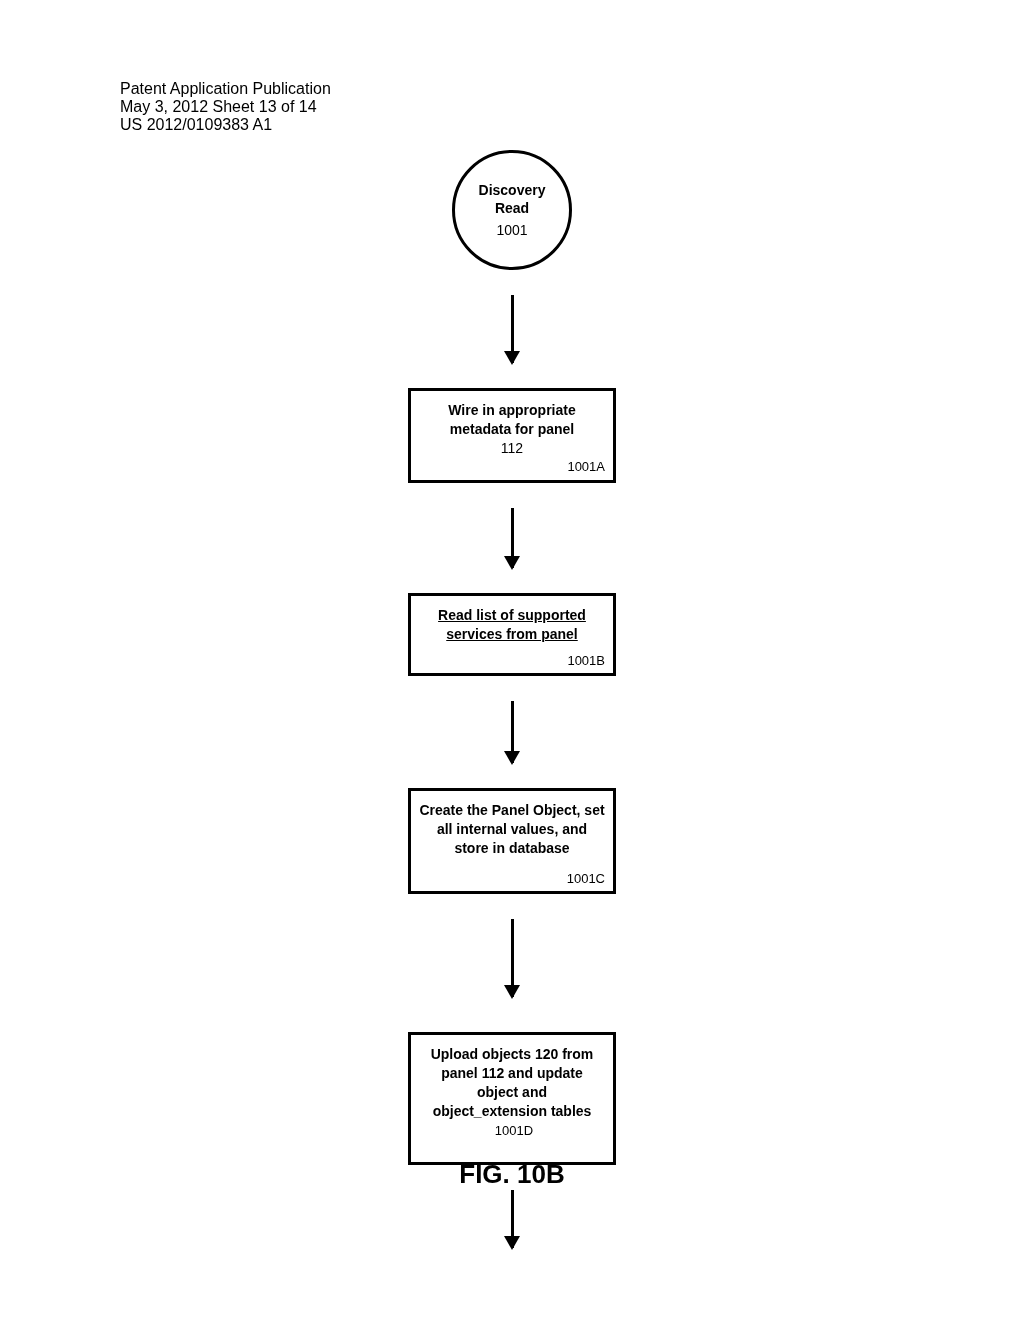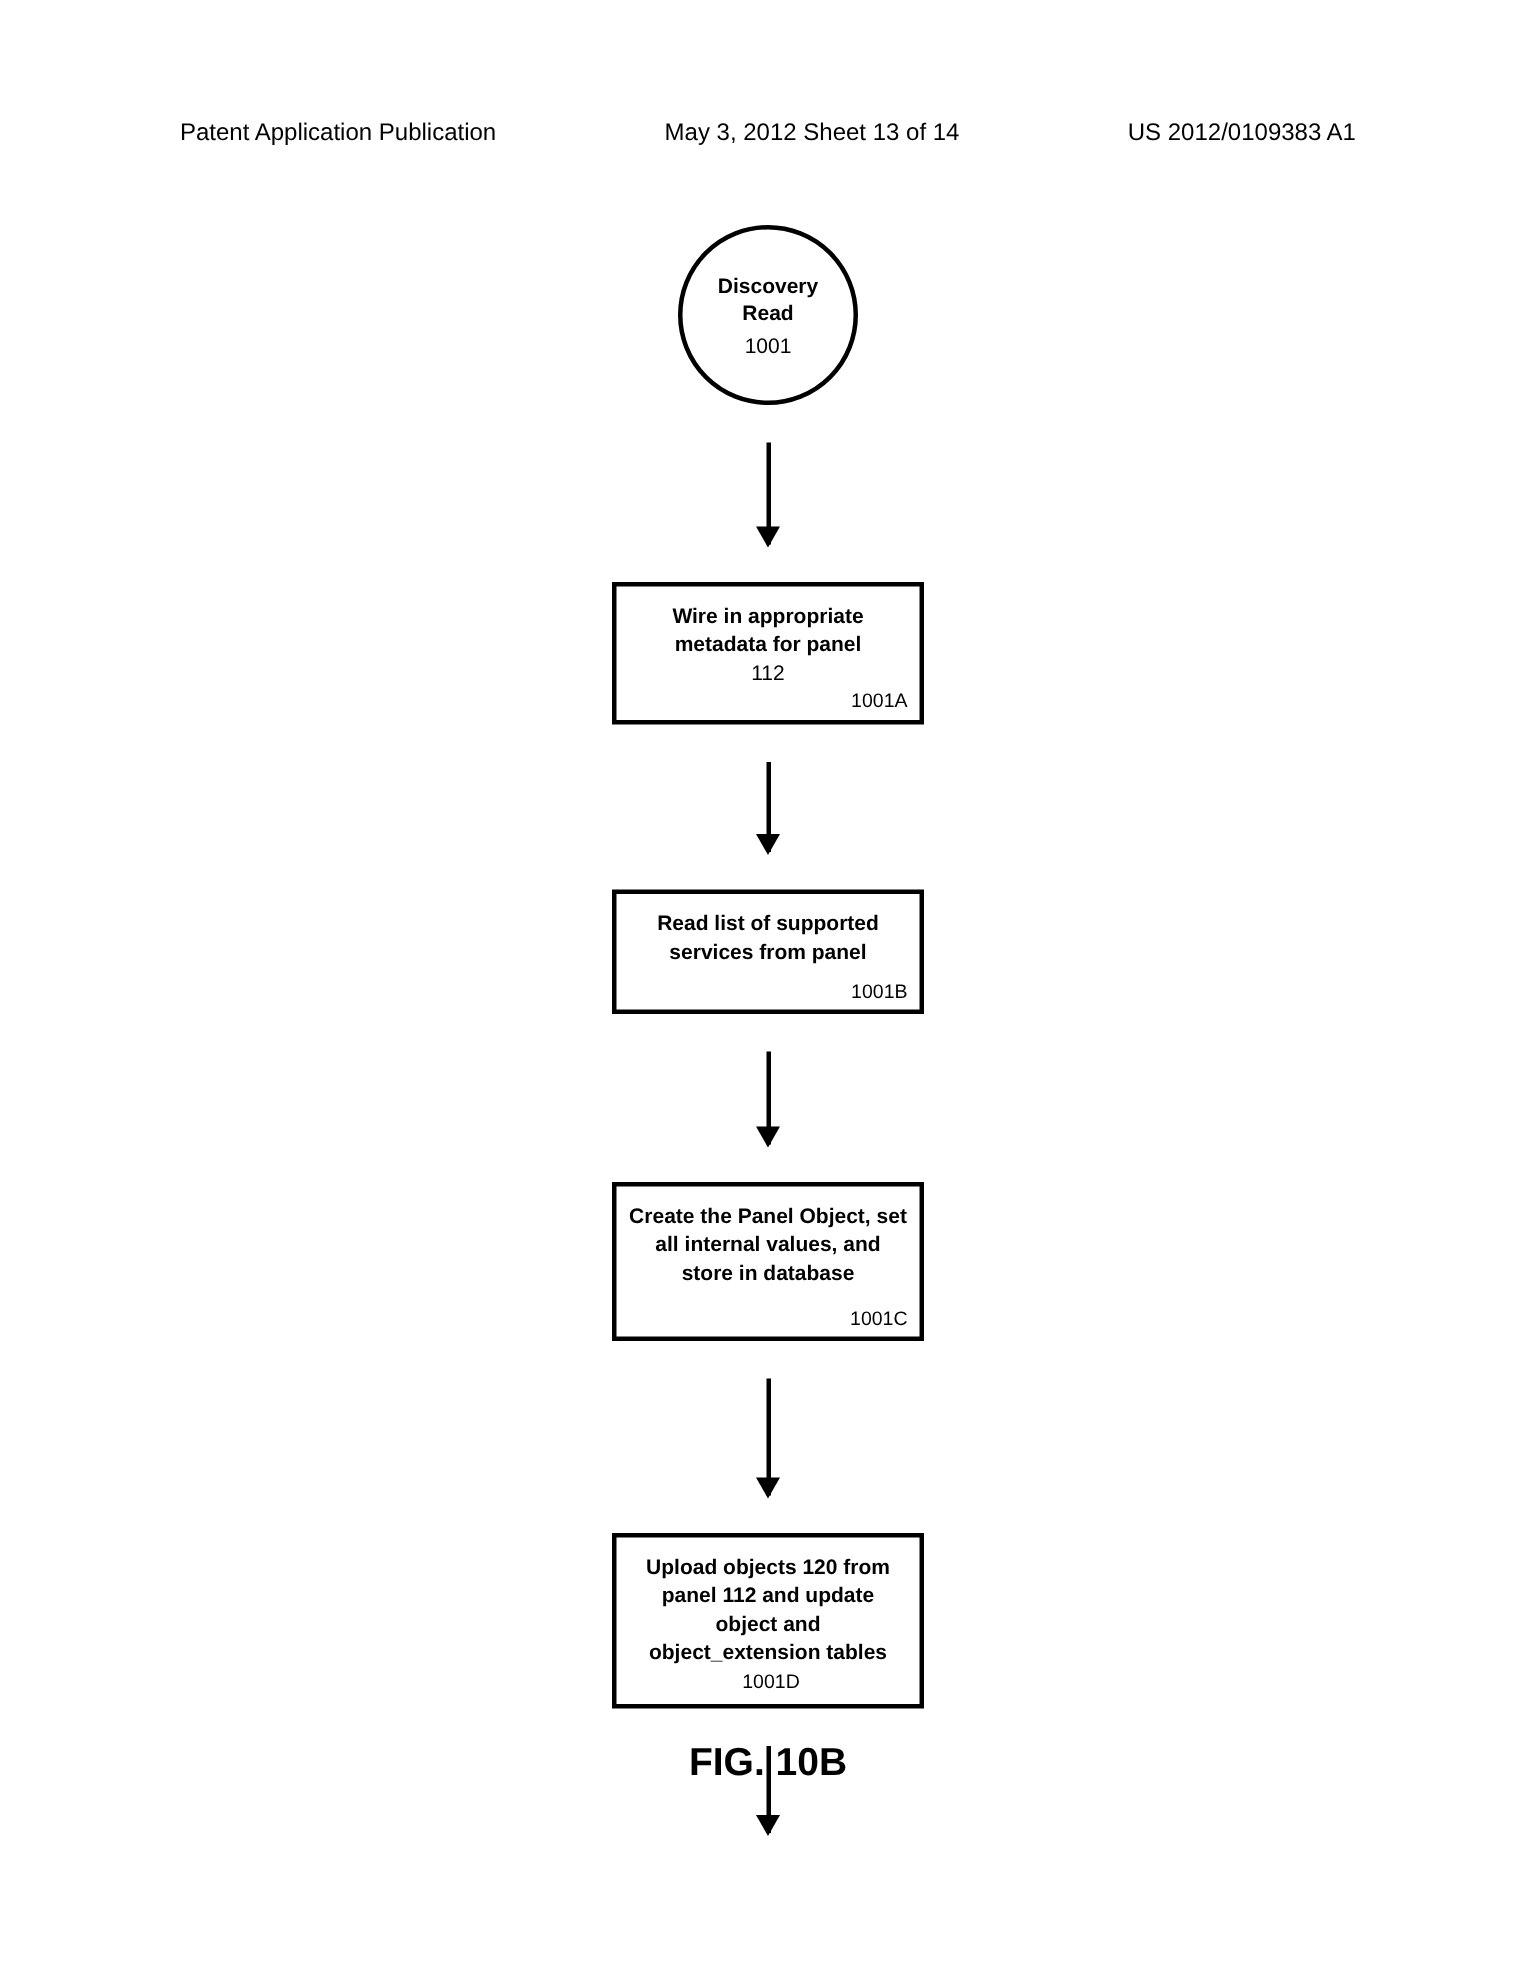--- a/index.html
+++ b/index.html
@@ -16,20 +16,21 @@
     }
     .header {
       position: absolute;
       top: 80px;
       left: 0;
       width: 100%;
       display: flex;
       justify-content: space-between;
       padding: 0 120px;
       font-size: 16px;
+      flex-direction: column;
     }
     .flowchart {
       position: absolute;
       top: 150px;
       left: 50%;
       transform: translateX(-50%);
       width: 300px;
       display: flex;
       flex-direction: column;
       align-items: center;
@@ -141,35 +142,35 @@
   <div class="arrow arrow-68"></div>
 
   <div class="process" style="padding-bottom:22px;">
     <span>Wire in appropriate metadata for panel</span>
     <span class="p112">112</span>
     <span class="process-ref">1001A</span>
   </div>
 
   <div class="arrow arrow-60"></div>
 
-  <div class="process" style="padding-bottom:30px;">
+  <div class="process" style="padding-bottom:30px;text-decoration:underline;">
     <span>Read list of supported services from panel</span>
     <span class="process-ref">1001B</span>
   </div>
 
   <div class="arrow arrow-62"></div>
 
   <div class="process" style="padding-bottom:33px;">
     <span>Create the Panel Object, set all internal values, and store in database</span>
     <span class="process-ref">1001C</span>
   </div>
 
   <div class="arrow arrow-78"></div>
 
-  <div class="process" style="padding-bottom:6px;">
+  <div class="process" style="padding-bottom:22px;margin-top:10px;">
     <span>Upload objects 120 from panel 112 and update object and object_extension tables</span><span class="process-inline">1001D</span>
   </div>
 
   <div class="arrow arrow-58"></div>
 
 
 </div>
 
 <div class="figure-label">FIG. 10B</div>
 

